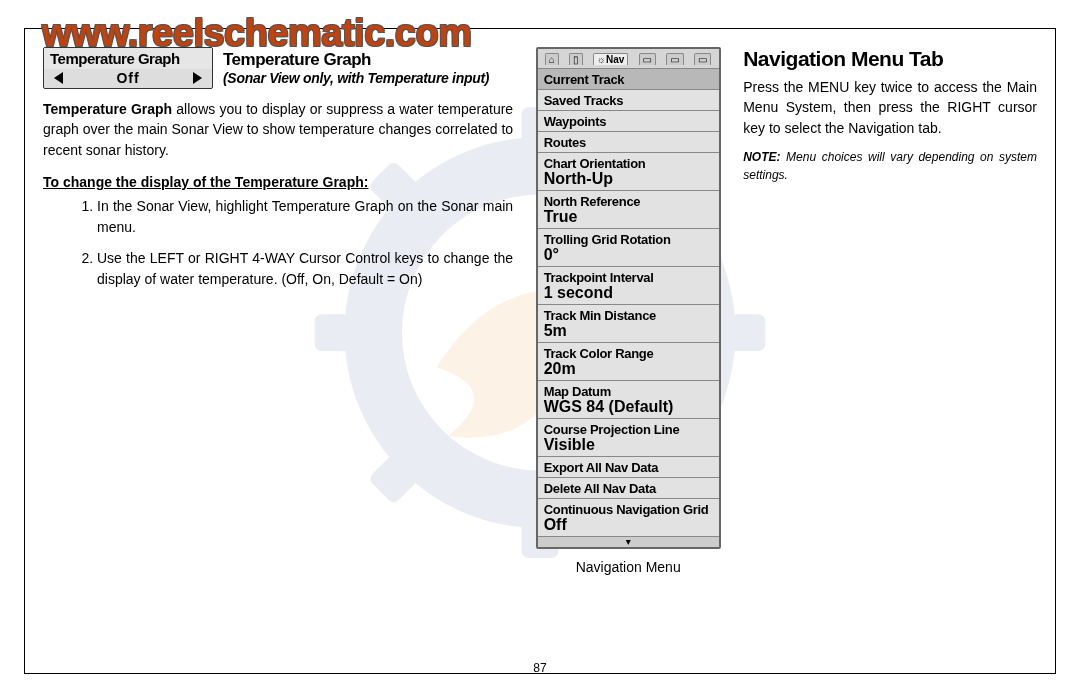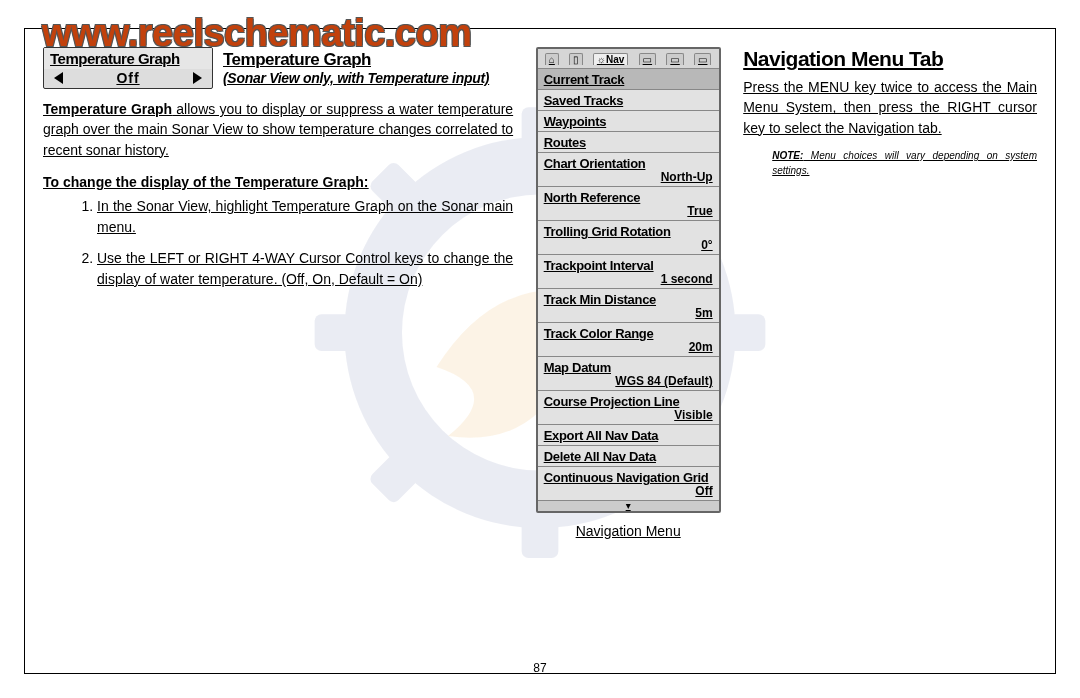--- a/index.html
+++ b/index.html
@@ -29,21 +29,20 @@
        1px  1px 0 #555;
     z-index: 5;
     pointer-events: none;
     white-space: nowrap;
   }
   .page-border {
     position: absolute;
     inset: 28px 24px 24px 24px;
     border: 1px solid #000;
     padding: 18px 18px 12px 18px;
-    text-decoration: underline;
   }
   .gear-watermark {
     position: absolute;
     left: 50%;
     top: 50%;
     transform: translate(-50%, -54%);
     z-index: 0;
     opacity: 0.12;
     pointer-events: none;
   }
@@ -150,26 +149,25 @@
     font-family: Arial, Helvetica, sans-serif;
     letter-spacing: -0.5px;
     margin-bottom: 6px;
   }
   .right-text {
     font-size: 14px;
     line-height: 1.45;
     text-align: justify;
   }
   .right-note {
-    font-size: 10px;
+    font-size: 12px;
     font-style: italic;
     line-height: 1.5;
     text-align: justify;
     margin-top: 10px;
-    margin-left: 29px;
   }
   .right-note .nl { font-weight: bold; font-style: italic; }
   
   .nav-menu {
     width: 185px;
     background: #e2e2e2;
     border: 2px solid #666;
     border-radius: 2px;
     font-family: "Arial Narrow", Arial, sans-serif;
     font-stretch: condensed;
@@ -205,23 +203,22 @@
     flex-direction: column;
   }
   .nav-item:last-child { border-bottom: none; }
   .nav-item.selected { background: #b8b8b8; }
   .nav-label {
     font-weight: bold;
     font-size: 13px;
     letter-spacing: -0.3px;
   }
   .nav-value {
-    font-size: 12px;
-    font-weight: bold;
-    text-align: right;
+    font-size: 16px;
+    font-weight: bold;
     margin-top: 1px;
   }
   .nav-scroll {
     text-align: center;
     font-size: 10px;
     background: #ccc;
     border-top: 1px solid #888;
   }
   .nav-caption {
     text-align: center;

